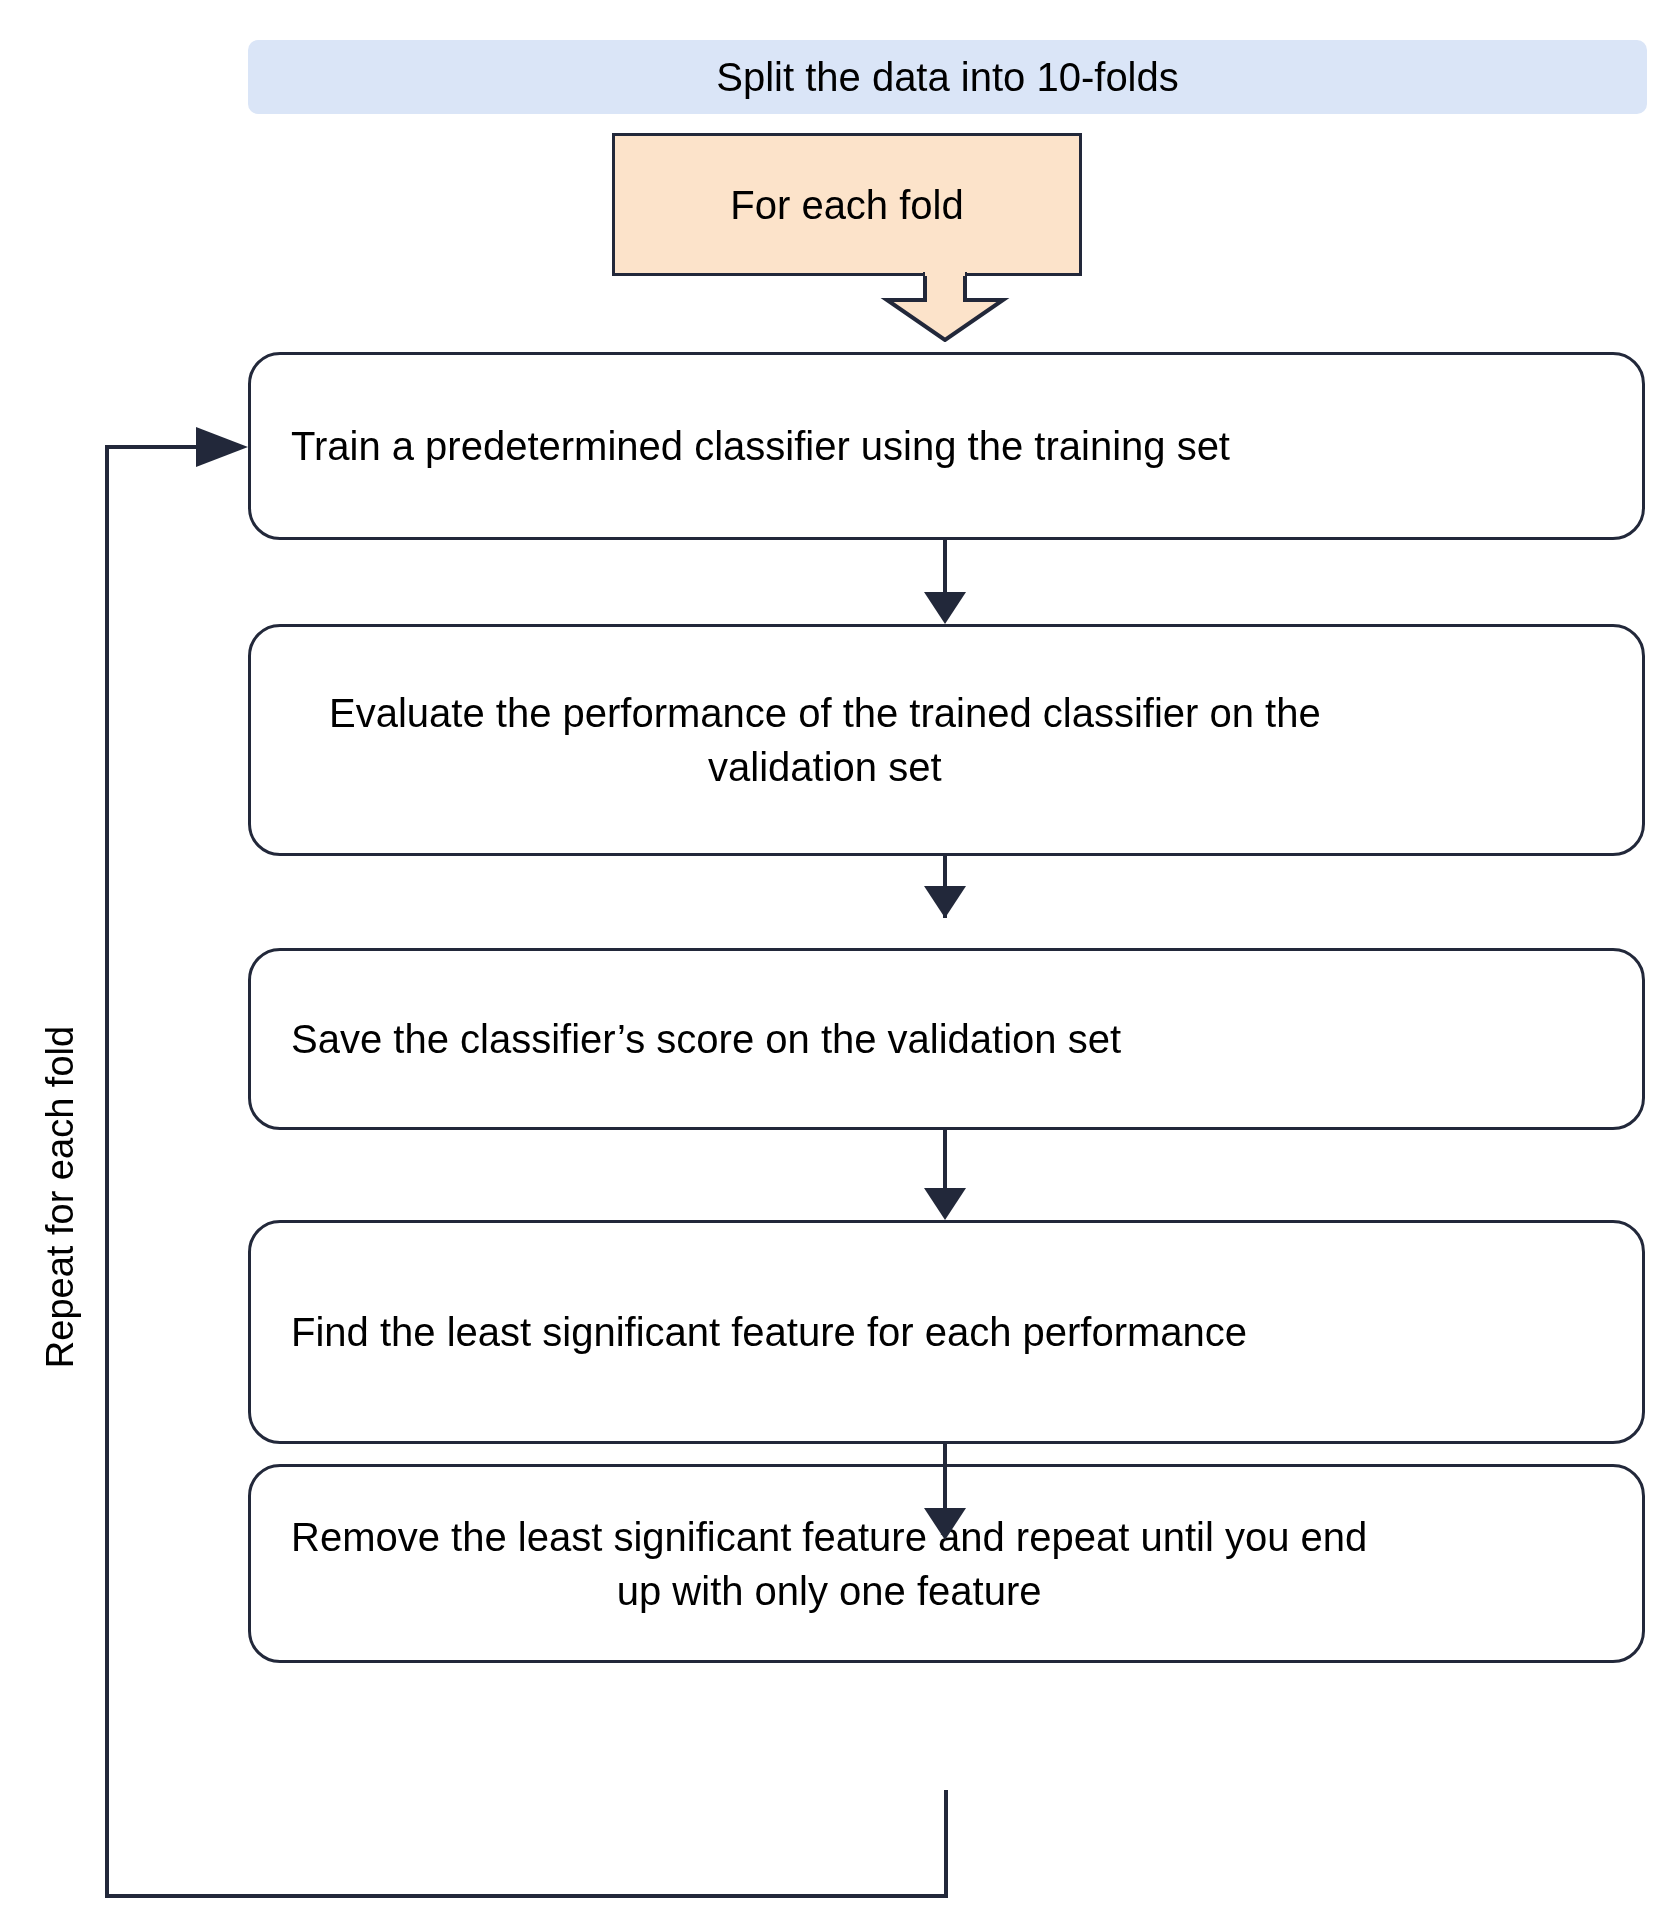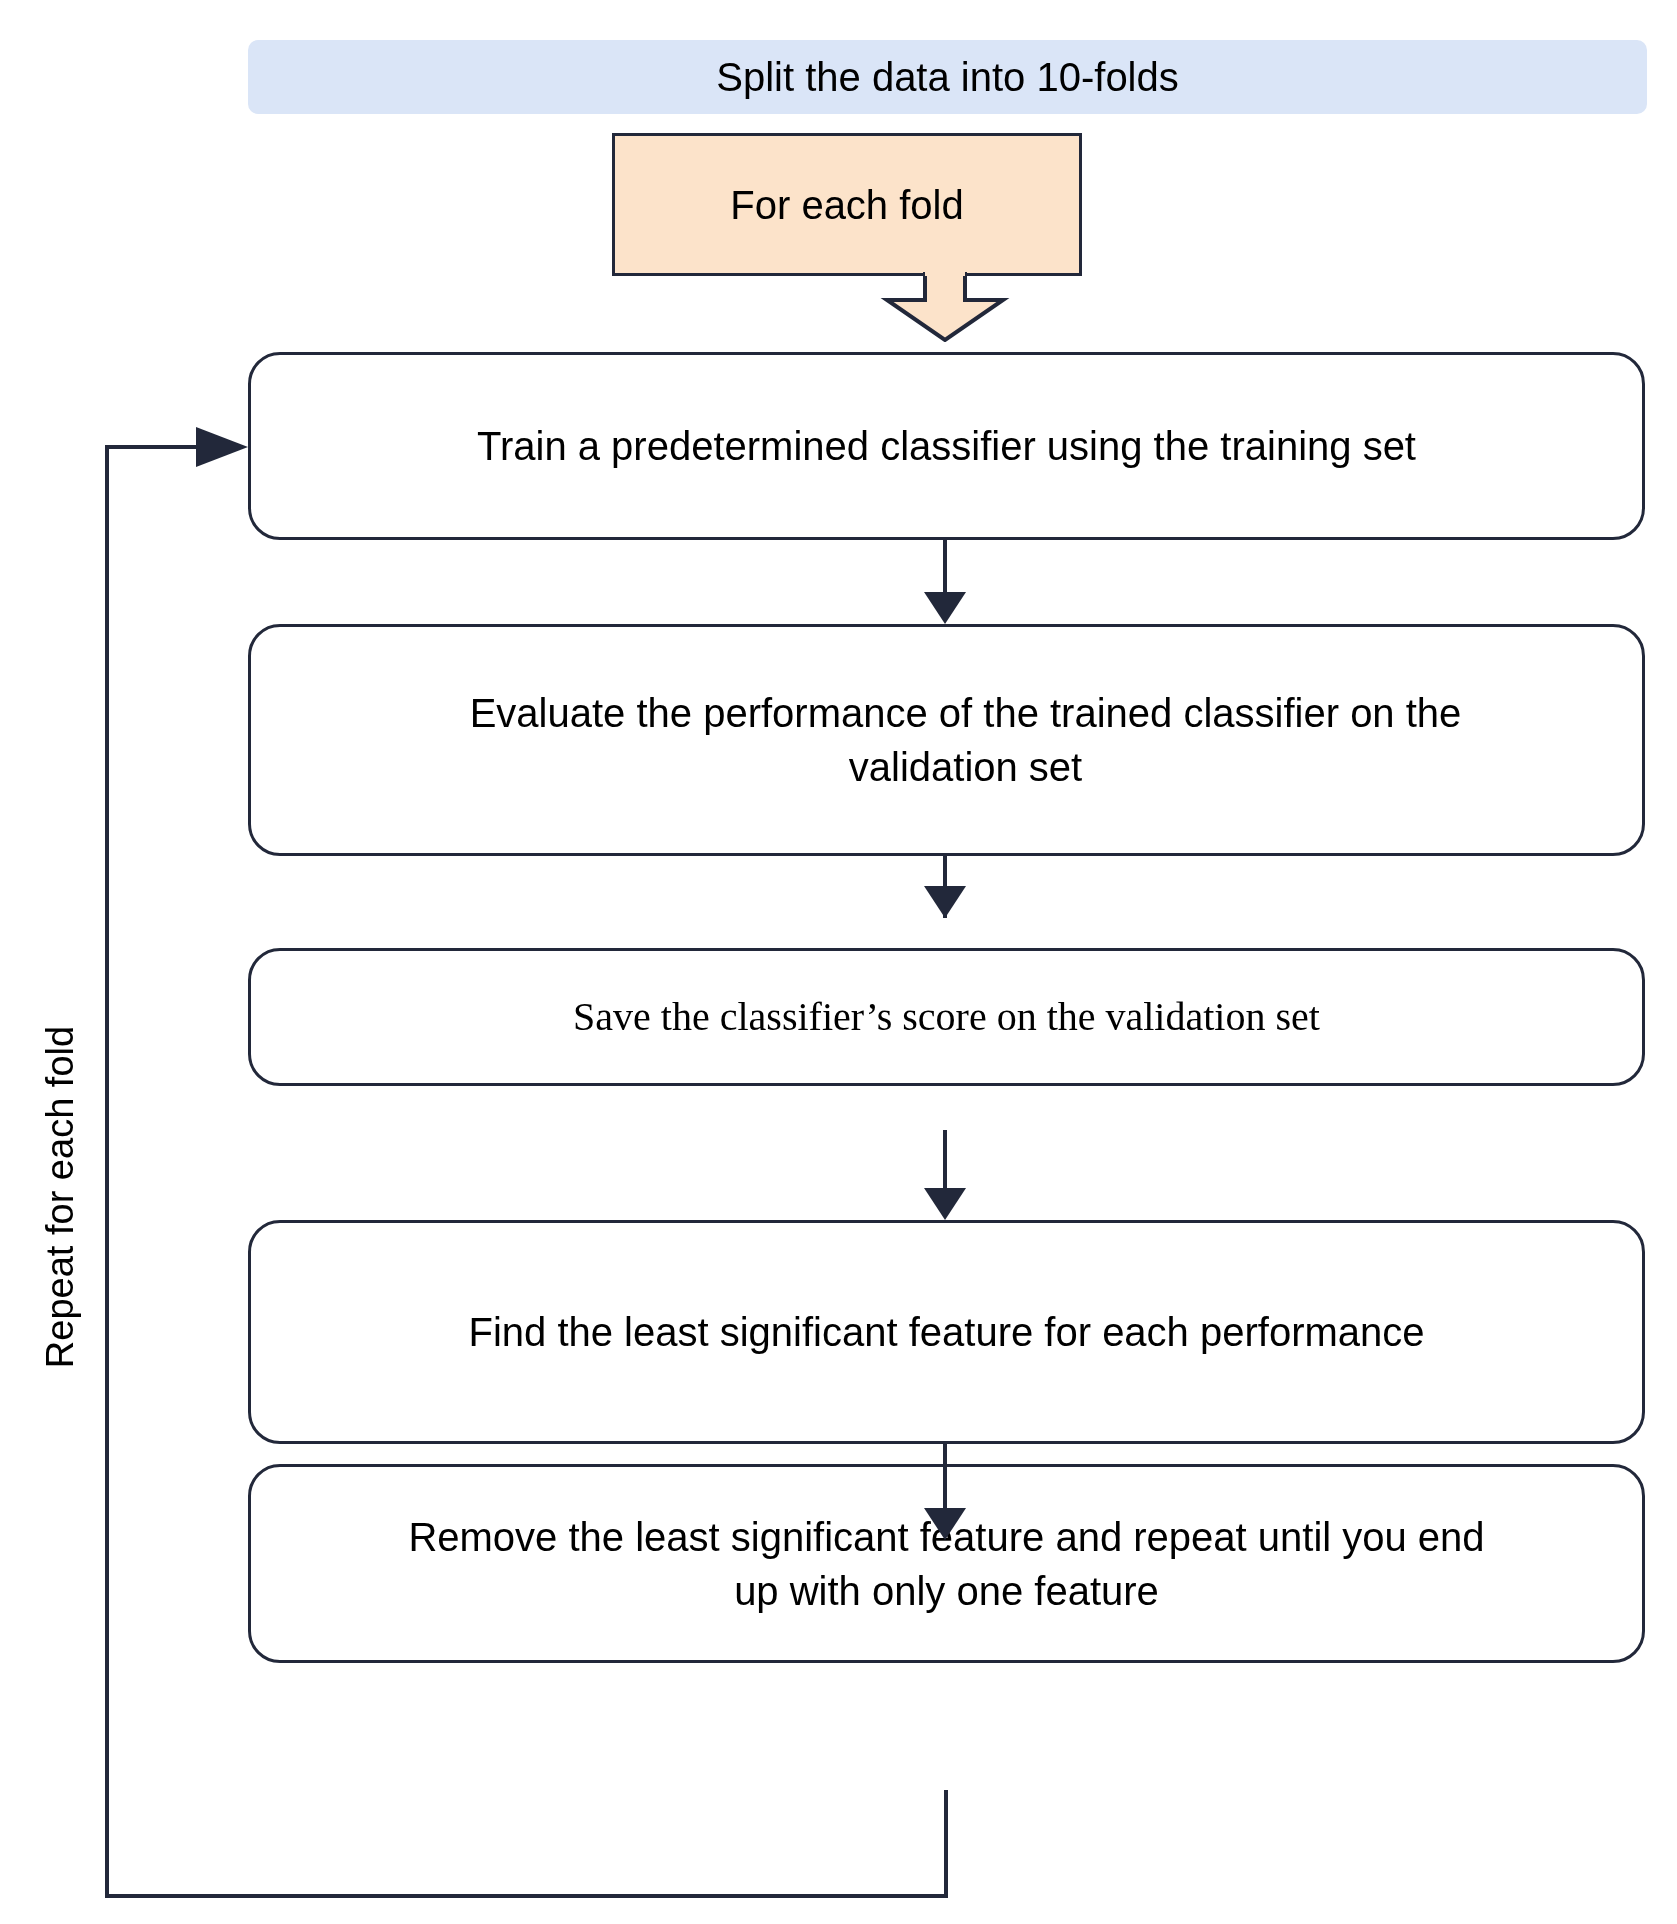--- a/index.html
+++ b/index.html
@@ -66,34 +66,34 @@
   .proc {
     position: absolute;
     left: 248px;
     width: 1397px;
     box-sizing: border-box;
     background: #ffffff;
     border: 3px solid #22283a;
     border-radius: 32px;
     display: flex;
     align-items: center;
-    justify-content: center;
+    justify-content: flex-start;
   }
   .proc .label {
     font-size: 40px;
     color: #000000;
     line-height: 54px;
     text-align: center;
     padding: 0 40px;
     white-space: pre-line;
   }
 
   .proc-1 { top: 352px; height: 188px; }
   .proc-2 { top: 624px; height: 232px; padding-left: 38px; }
-  .proc-3 { top: 948px; height: 138px; font-family: Liberation Serif, serif; }
+  .proc-3 { top: 948px; height: 182px; }
   .proc-4 { top: 1220px; height: 224px; }
   .proc-5 { top: 1464px; height: 199px; }
 
   
   .conn {
     position: absolute;
     left: 943px;
     width: 4px;
     background: #22283a;
   }

